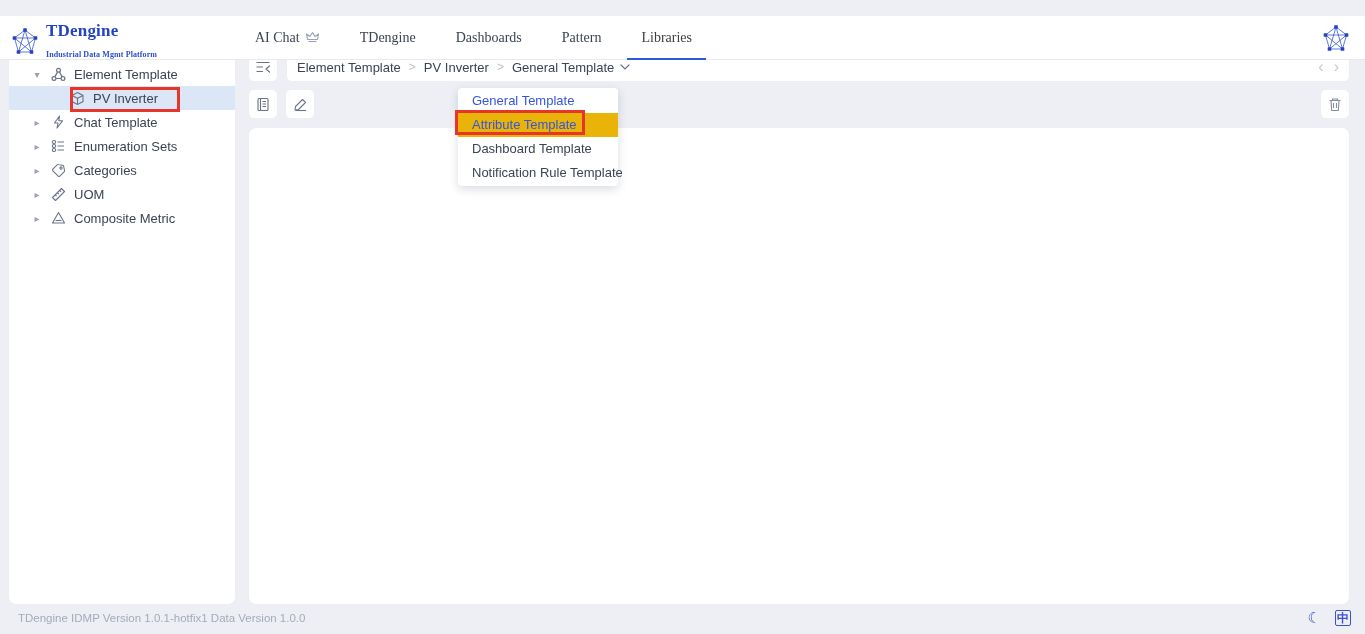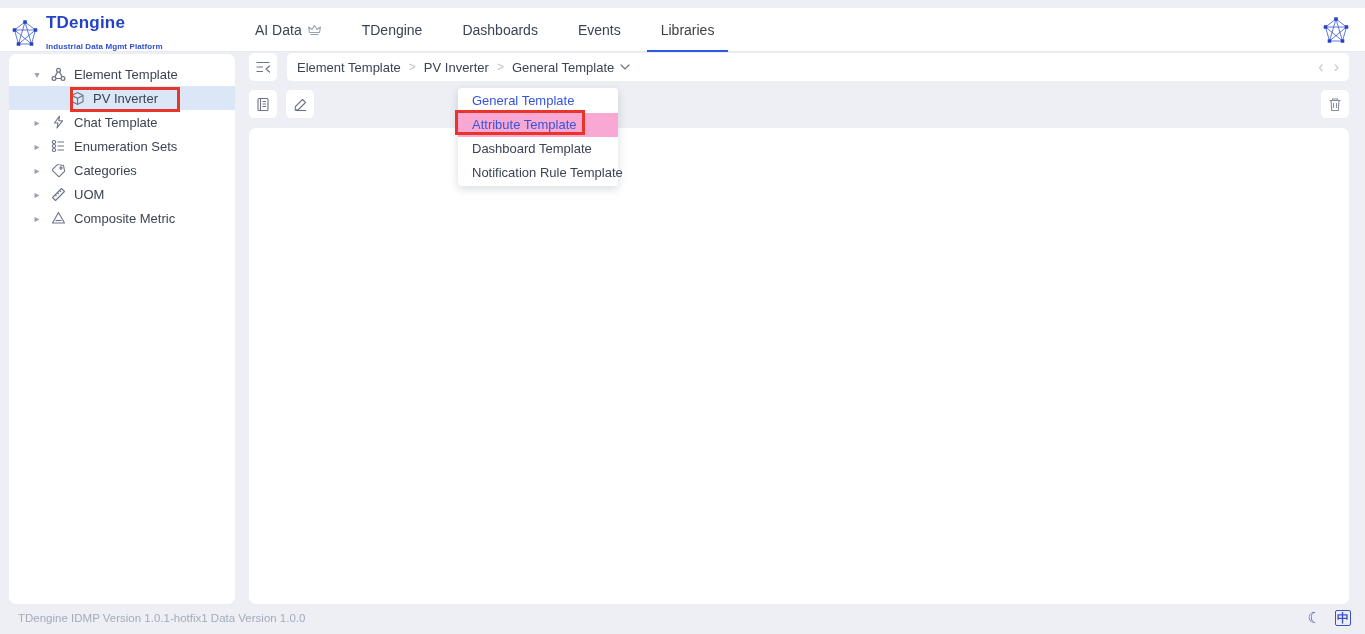--- a/index.html
+++ b/index.html
@@ -1,21 +1,21 @@
 <!DOCTYPE html>
 <html><head>
 <meta charset="utf-8">
 <style>
   * { margin:0; padding:0; box-sizing:border-box; }
   html,body { width:1365px; height:634px; overflow:hidden; }
   body { font-family:"Liberation Sans", sans-serif; background:#edeff4; position:relative; }
 
   
-  .header { position:absolute; left:0; top:8px; width:1365px; height:44px; background:#ffffff;
-            border-bottom:1px solid #e7e9f0; z-index:20; }
+  .header { position:absolute; left:0; top:16px; width:1365px; height:44px; background:#ffffff;
+            border-bottom:1px solid #e7e9f0; z-index:20;font-family:Liberation Serif, serif; }
   .logo { position:absolute; left:10px; top:6px; display:flex; align-items:center; gap:6px; }
   .logo-text { display:flex; flex-direction:column; line-height:1; }
   .logo-title { font-size:17px; font-weight:bold; color:#2443c4; letter-spacing:0.2px; }
   .logo-sub { font-size:8px; font-weight:bold; color:#2e4fd0; margin-top:12px; letter-spacing:0.1px; }
   .nav { position:absolute; left:255px; top:0; height:44px; display:flex; align-items:center; gap:40px; }
   .nav-item { font-size:14px; color:#3b4354; height:44px; line-height:44px; position:relative; cursor:pointer; }
   .nav-item .badge { margin-left:5px; color:#9aa2b4; }
   .nav-item.active { color:#404040; }
   .nav-item.active::after { content:""; position:absolute; left:-14px; right:-14px; bottom:0; height:2px; background:#2b5adc; }
   .header-net-icon { position:absolute; right:14px; top:7px; }
@@ -59,21 +59,21 @@
   .kw-head .c2, .kw-row .c2 { flex:1; }
   .kw-head div { color:#3b4354; }
   .kw-row { display:flex; height:32px; align-items:center; border-bottom:1px solid #e9ecf3; cursor:pointer; }
   .kw-row div { color:#55729f; }
 
   
   .dropdown { position:absolute; left:458px; top:88px; width:160px; background:#fff; border-radius:4px;
               box-shadow:0 3px 10px rgba(20,30,60,0.16); z-index:50; padding:1px 0; }
   .dd-item { height:24px; line-height:24px; padding-left:14px; font-size:13px; color:#3b4354; cursor:pointer; white-space:nowrap; }
   .dd-item.sel { color:#3355e0; }
-  .dd-item.hover { color:#3355e0; background:#f9a8d4; }
+  .dd-item.hover { color:#3355e0; background:#eab308; }
 
   
   .anno { position:absolute; border:3px solid #e8352a; z-index:60; pointer-events:none; }
 
   
   .footer { position:absolute; left:0; bottom:0; width:1365px; height:28px; }
   .footer-text { position:absolute; left:18px; top:6px; font-size:11.5px; color:#a3abbc; }
   .foot-icons { position:absolute; right:14px; top:3px; display:flex; gap:14px; align-items:center; }
   .moon { font-size:15px; color:#4558c8; cursor:pointer; }
   .lang { font-size:12px; font-weight:bold; color:#3f51c9; border:1px solid #3f51c9; border-radius:2px;
@@ -100,28 +100,28 @@
         </g>
       </svg>
     </span>
     <span class="logo-text">
       <span class="logo-title">TDengine</span>
       <span class="logo-sub">Industrial Data Mgmt Platform</span>
     </span>
   </div>
   <div class="nav">
     <span class="nav-item">
-      <span>AI Data</span><span class="badge"><svg width="15" height="12" viewBox="0 0 15 12" style="display:inline-block;vertical-align:-1px">
+      <span>AI Chat</span><span class="badge"><svg width="15" height="12" viewBox="0 0 15 12" style="display:inline-block;vertical-align:-1px">
             <path d="M2.5 8.5 L1.5 3 L5 5.5 L7.5 1.5 L10 5.5 L13.5 3 L12.5 8.5 Z" fill="none" stroke="#9aa2b4" stroke-width="1.1" stroke-linejoin="round"></path>
             <path d="M3.5 10.5 H11.5" stroke="#9aa2b4" stroke-width="1.1"></path>
           </svg></span>
     </span>
     <span class="nav-item"><span>TDengine</span></span>
     <span class="nav-item"><span>Dashboards</span></span>
-    <span class="nav-item"><span>Events</span></span>
+    <span class="nav-item"><span>Pattern</span></span>
     <span class="nav-item active"><span>Libraries</span></span>
   </div>
   <div class="header-net-icon">
     <svg width="30" height="30" viewBox="0 0 30 30">
       <g stroke="#2e4fd0" stroke-width="0.9" opacity="0.85">
         <path d="M15 4 L4.5 12 M15 4 L25.5 12 M15 4 L8.5 26 M15 4 L21.5 26 M4.5 12 L25.5 12 M4.5 12 L21.5 26 M4.5 12 L8.5 26 M25.5 12 L8.5 26 M25.5 12 L21.5 26 M8.5 26 L21.5 26" fill="none"></path>
       </g>
       <g fill="#2443c4">
         <rect x="13.2" y="2.2" width="3.6" height="3.6" rx="0.6"></rect>
         <rect x="2.7" y="10.2" width="3.6" height="3.6" rx="0.6"></rect>

